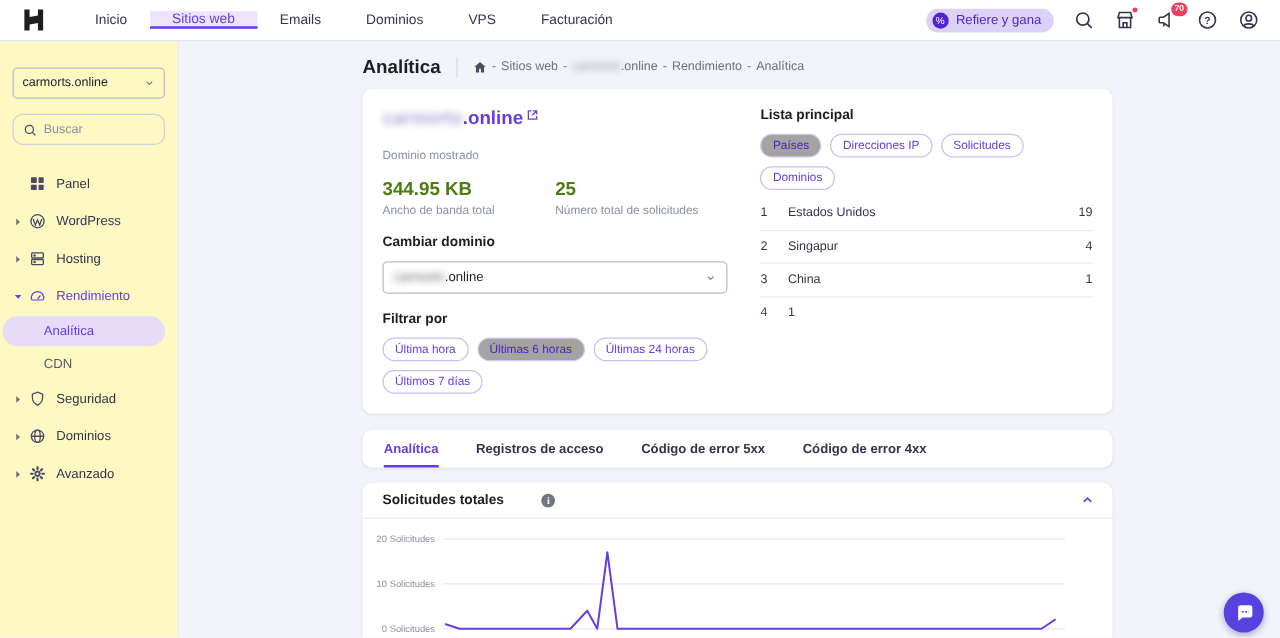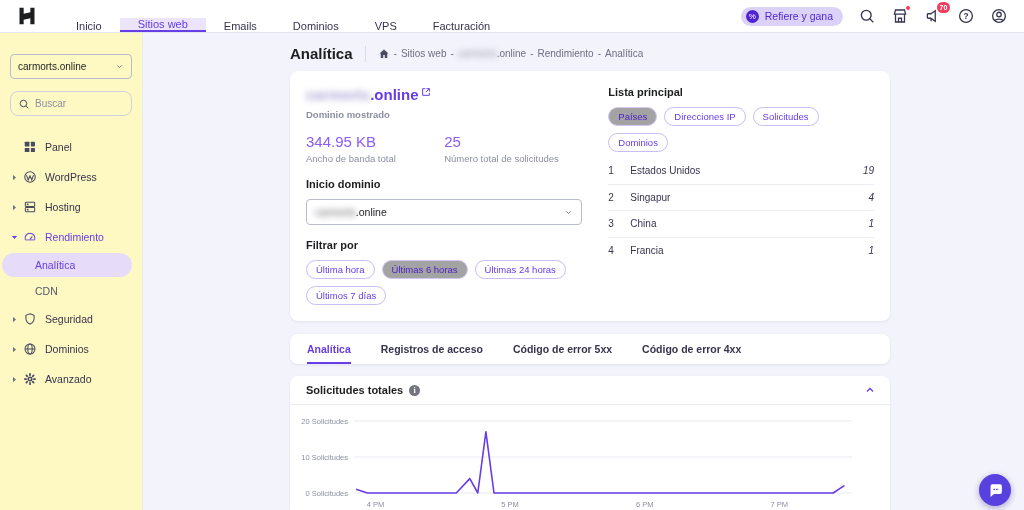--- a/index.html
+++ b/index.html
@@ -4,21 +4,21 @@
 <style>
   * { margin:0; padding:0; box-sizing:border-box; }
   html,body { width:1024px; height:510px; overflow:hidden; }
   body { font-family:"Liberation Sans", sans-serif; background:#f2f3fb; color:#36344d; position:relative; }
   svg { display:block; }
 
   
   .topbar { position:absolute; top:0; left:0; width:1024px; height:33px; background:#fff;
             border-bottom:1px solid #e2e4f0; display:flex; align-items:center; z-index:20; }
   .logo { width:26px; height:20px; margin:0 18px 0 14px; color:#1d1e20; cursor:pointer; }
-  .topnav { display:flex; align-items:flex-end; height:100%; }
+  .topnav { display:flex; align-items:center; height:100%; }
   .topnav-item { display:flex; align-items:center; padding:0 18px; font-size:11px; color:#36344d; cursor:pointer; }
   .topnav-item.active { background:#ebe4fb; color:#673de6; border-bottom:2px solid #673de6; }
   .topbar-right { margin-left:auto; display:flex; align-items:center; gap:15px; padding-right:16px; }
   .refer-pill { display:flex; align-items:center; gap:6px; background:#dcd2f8; color:#5025d1;
                 font-size:10.5px; padding:3px 10px 3px 5px; border-radius:11px; cursor:pointer; }
   .refer-badge { width:13px; height:13px; border-radius:50%; background:#5025d1; color:#fff;
                  font-size:8px; display:flex; align-items:center; justify-content:center; }
   .tb-icon { width:18px; height:18px; color:#36344d; position:relative; cursor:pointer; }
   .dot { position:absolute; top:-2px; right:-2px; width:6px; height:6px; border-radius:50%; background:#f23e5e; border:1px solid #fff; }
   .count-badge { position:absolute; top:-5px; right:-8px; min-width:13px; height:11px; border-radius:6px;
@@ -65,49 +65,49 @@
   .overview { margin-top:9px; padding:15px 16px 16px 16px; display:flex; gap:26px; }
   .ov-left { flex:1.04; }
   .ov-right { flex:1; }
   .domain-line { display:flex; align-items:flex-start; gap:2px; }
   .domain-title { font-size:15px; font-weight:bold; color:#673de6; }
   .domain-title .masked { color:#8f86c9; }
   .ext-icon { width:10px; height:10px; color:#673de6; margin-top:1px; cursor:pointer; }
   .muted { font-size:9.5px; color:#8c8fa3; }
   .stats-row { display:flex; margin-top:13px; }
   .stat { width:50%; }
-  .stat-val { font-size:15px; font-weight:normal; color:#8b5cf6; }
+  .stat-val { font-size:15px; font-weight:bold; color:#4d7c0f; }
   .stat-cap { font-size:9.5px; color:#8c8fa3; margin-top:3px; }
   .label-b { font-size:11px; font-weight:bold; color:#1d1e20; }
-  .mt14 { margin-top:14px; } .mt6 { margin-top:6px;font-weight:bold; } .mt9 { margin-top:9px; }
+  .mt14 { margin-top:14px; } .mt6 { margin-top:16px; } .mt9 { margin-top:9px; }
   .dselect { height:26px; border:1px solid #b8bccd; border-radius:4px; display:flex; align-items:center;
              justify-content:space-between; padding:0 8px; font-size:10.5px; color:#1d1e20; cursor:pointer; }
   .chips { display:flex; gap:7px; flex-wrap:wrap; }
   .chip { font-size:9.5px; color:#673de6; border:1px solid #cabdf3; border-radius:11px;
           padding:3px 9px; cursor:pointer; white-space:nowrap; background:#fff; }
   .chip.sel { background:#a3a3a3; border-color:#d5c6f5; color:#4c22c4; }
 
   .toplist-rows { margin-top:6px; }
   .tl-row { display:flex; align-items:center; height:26.5px; font-size:10px; color:#36344d;
             border-bottom:1px solid #ecedf4; }
   .tl-row:last-child { border-bottom:none; }
   .tl-rank { width:22px; }
   .tl-name { flex:1; }
-  .tl-val { text-align:left;font-style:italic; }
+  .tl-val { text-align:left; }
 
   
   .tabsbar { margin-top:13px; height:30px; display:flex; align-items:stretch; padding:0 17px; }
   .tab { display:flex; align-items:center; margin-right:30px; font-size:10.5px; font-weight:bold;
          color:#36344d; cursor:pointer; border-bottom:2px solid transparent; padding-top:2px; }
   .tab.active { color:#673de6; border-bottom-color:#673de6; }
 
   
   .section-card { margin-top:12px; }
   .sec-head { display:flex; align-items:center; height:29px; padding:0 14px 0 16px;
-              border-bottom:1px solid #ecedf4; }
+              border-bottom:1px solid #ecedf4;gap:24px; }
   .sec-title { font-size:11px; font-weight:bold; color:#1d1e20; }
   .info-dot { width:11px; height:11px; border-radius:50%; background:#72747f; color:#fff; font-size:8px;
               font-weight:bold; display:flex; align-items:center; justify-content:center;
               margin-left:6px; cursor:pointer; font-family:"Liberation Serif", serif; }
   .collapse { margin-left:auto; width:12px; height:12px; color:#673de6; cursor:pointer; }
   .chart-wrap { padding:6px 8px 2px 6px; }
 
   
   .chat-fab { position:absolute; right:13px; bottom:4px; width:32px; height:32px; border-radius:50%;
               background:#5742e0; display:flex; align-items:center; justify-content:center;
@@ -293,21 +293,21 @@
         <div class="stats-row">
           <div class="stat">
             <div class="stat-val">344.95 KB</div>
             <div class="stat-cap">Ancho de banda total</div>
           </div>
           <div class="stat">
             <div class="stat-val">25</div>
             <div class="stat-cap">Número total de solicitudes</div>
           </div>
         </div>
-        <div class="label-b mt14">Inicio dominio</div>
+        <div class="label-b mt14">Cambiar dominio</div>
         <div class="dselect mt9">
           <span><span class="masked">carmorts</span><span>.online</span></span>
           <svg width="9" height="9" viewBox="0 0 24 24" fill="none" stroke="#6d7081" stroke-width="2.4">
               <path d="M6 9l6 6 6-6"></path>
             </svg>
         </div>
         <div class="label-b mt14">Filtrar por</div>
         <div class="chips mt9">
           <span class="chip">Última hora</span>
           <span class="chip sel">Últimas 6 horas</span>
@@ -335,21 +335,20 @@
             <span class="tl-name">Singapur</span>
             <span class="tl-val">4</span>
           </div>
           <div class="tl-row">
             <span class="tl-rank">3</span>
             <span class="tl-name">China</span>
             <span class="tl-val">1</span>
           </div>
           <div class="tl-row">
             <span class="tl-rank">4</span>
-            <span class="tl-name">Francia</span>
             <span class="tl-val">1</span>
           </div>
         </div>
       </div>
     </div>
 
     <div class="card tabsbar">
       <div class="tab active">Analítica</div>
       <div class="tab">Registros de acceso</div>
       <div class="tab">Código de error 5xx</div>

